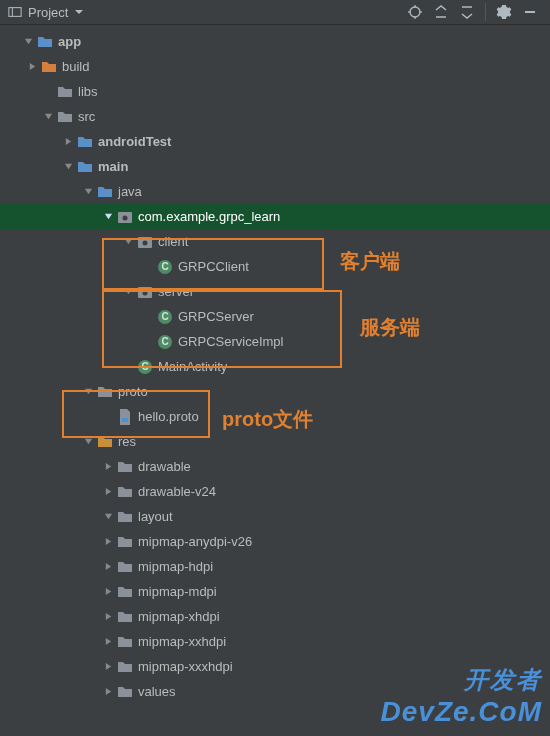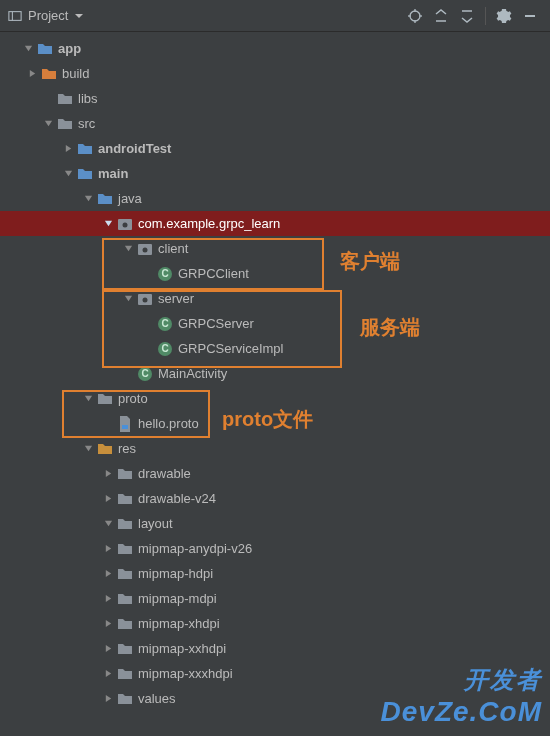--- a/index.html
+++ b/index.html
@@ -1,28 +1,28 @@
 <!DOCTYPE html>
 <html><head>
 <meta charset="utf-8">
 <style>
 * { margin: 0; padding: 0; box-sizing: border-box; font-family: "Segoe UI", Arial, sans-serif; }
 body { background: #3c3f41; color: #bbbbbb; width: 550px; height: 736px; overflow: hidden; position: relative; }
-.toolbar { height: 32px; background: #3c3f41; border-bottom: 1px solid #2b2b2b; display: flex; align-items: center; padding: 0 8px; }
+.toolbar { height: 25px; background: #3c3f41; border-bottom: 1px solid #2b2b2b; display: flex; align-items: center; padding: 0 8px; }
 .toolbar-left { display: flex; align-items: center; gap: 6px; }
 .toolbar-right { margin-left: auto; display: flex; align-items: center; gap: 2px; }
 .project-icon { width: 14px; height: 14px; stroke: #aeb9c0; fill: none; }
 .toolbar-label { font-size: 13px; color: #bbb; }
 .dropdown-arrow { width: 10px; height: 10px; fill: #bbb; }
 .toolbar-btn { width: 24px; height: 24px; display: flex; align-items: center; justify-content: center; cursor: pointer; }
 .toolbar-btn svg { width: 16px; height: 16px; fill: #aeb9c0; }
 .divider { width: 1px; height: 18px; background: #555; margin: 0 4px; }
 .tree { padding: 4px 0 0 0; font-size: 13px; user-select: none; }
 .node { display: flex; align-items: center; height: 25px; cursor: pointer; white-space: nowrap; }
-.node.selected { background: #7f1d1d; color: #fff; }
+.node.selected { background: #14532d; color: #fff; }
 .arrow { width: 16px; height: 16px; display: flex; align-items: center; justify-content: center; flex-shrink: 0; }
 .arrow svg { width: 9px; height: 9px; fill: #888; }
 .arrow.down svg { transform: rotate(90deg); }
 .spacer { width: 16px; flex-shrink: 0; }
 .icon { width: 18px; height: 18px; flex-shrink: 0; margin-right: 4px; display: flex; align-items: center; justify-content: center; }
 .label { color: #bbbbbb; }
 .node.selected .label { color: #fff; }
 .label.bold { font-weight: bold; }
 .folder-gray svg path { fill: #8a9199; }
 .folder-build svg path { fill: #d67e3c; }

